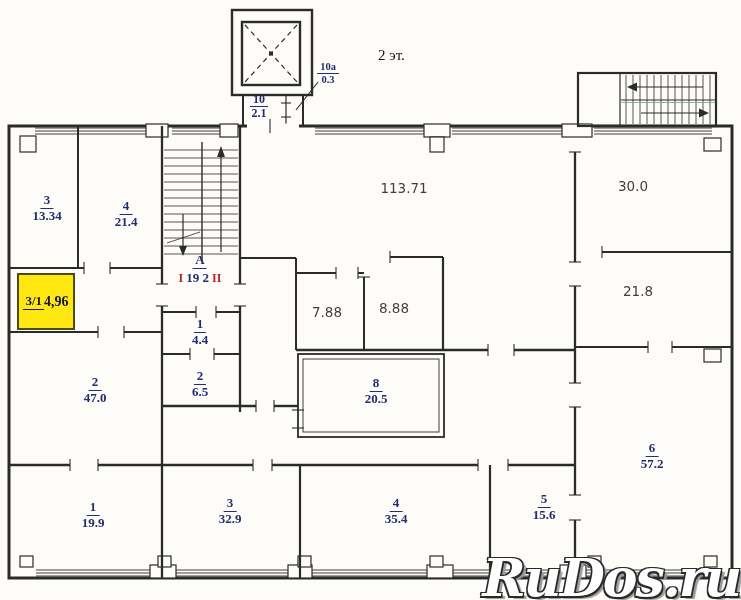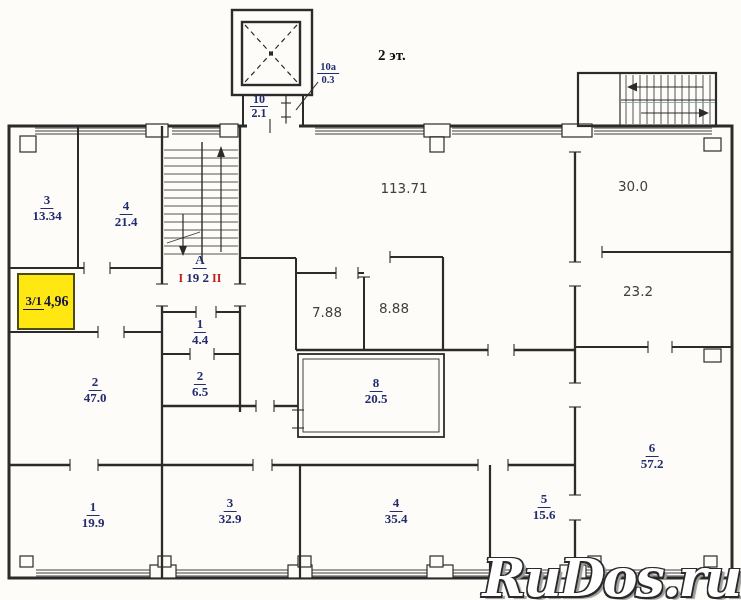--- a/index.html
+++ b/index.html
@@ -18,21 +18,21 @@
   .tread{stroke:var(--wall);stroke-width:0.8;fill:none;}
   .arrowln{stroke:var(--wall);stroke-width:1.2;fill:none;}
   .arrowhd{fill:var(--wall);stroke:none;}
   .lbl{position:absolute;transform:translateX(-50%);text-align:center;
        color:var(--label_navy);font-weight:bold;font-size:13px;line-height:1.12;white-space:nowrap;}
   .lbl .num{display:inline-block;border-bottom:1.4px solid currentColor;padding:0 3px;}
   .lbl .ar{display:block;}
   .lbl.small{font-size:10.5px;}
   .alabel{position:absolute;transform:translateX(-50%);color:var(--label_gray);
           font-family:"DejaVu Sans",sans-serif;font-size:13.5px;white-space:nowrap;}
-  #title{position:absolute;left:378px;top:44px;font-weight:bold;font-size:15px;
+  #title{position:absolute;left:378px;top:44px;font-weight:normal;font-size:15px;
          color:#101010;line-height:1.5;white-space:nowrap;}
   #hl-room{position:absolute;left:17px;top:273px;width:58px;height:57px;
            background:var(--highlight);border:2.6px solid #4c4c12;box-sizing:border-box;
            display:flex;flex-direction:row;align-items:center;justify-content:center;
            color:#15154a;font-weight:bold;}
   #hl-room .num{font-size:13px;border-bottom:1.5px solid currentColor;padding:0 2px;}
   #hl-room .ar{font-size:14px;margin-top:1px;}
   #stair-lbl{position:absolute;left:200px;top:252px;transform:translateX(-50%);
              text-align:center;font-weight:bold;white-space:nowrap;}
   #stair-lbl .letter{display:block;color:var(--label_navy);font-size:13px;
@@ -351,16 +351,16 @@
   </div>
   <div class="lbl" style="left:652px;top:441px">
     <span class="num">6</span>
     <span class="ar">57.2</span>
   </div>
 
   <div class="alabel" style="left:404px;top:180px">113.71</div>
   <div class="alabel" style="left:327px;top:304px">7.88</div>
   <div class="alabel" style="left:394px;top:300px">8.88</div>
   <div class="alabel" style="left:633px;top:178px">30.0</div>
-  <div class="alabel" style="left:638px;top:283px">23.2</div>
+  <div class="alabel" style="left:638px;top:283px">21.8</div>
 
   <div id="watermark">RuDos.ru</div>
 </div>
 
 </body></html>

